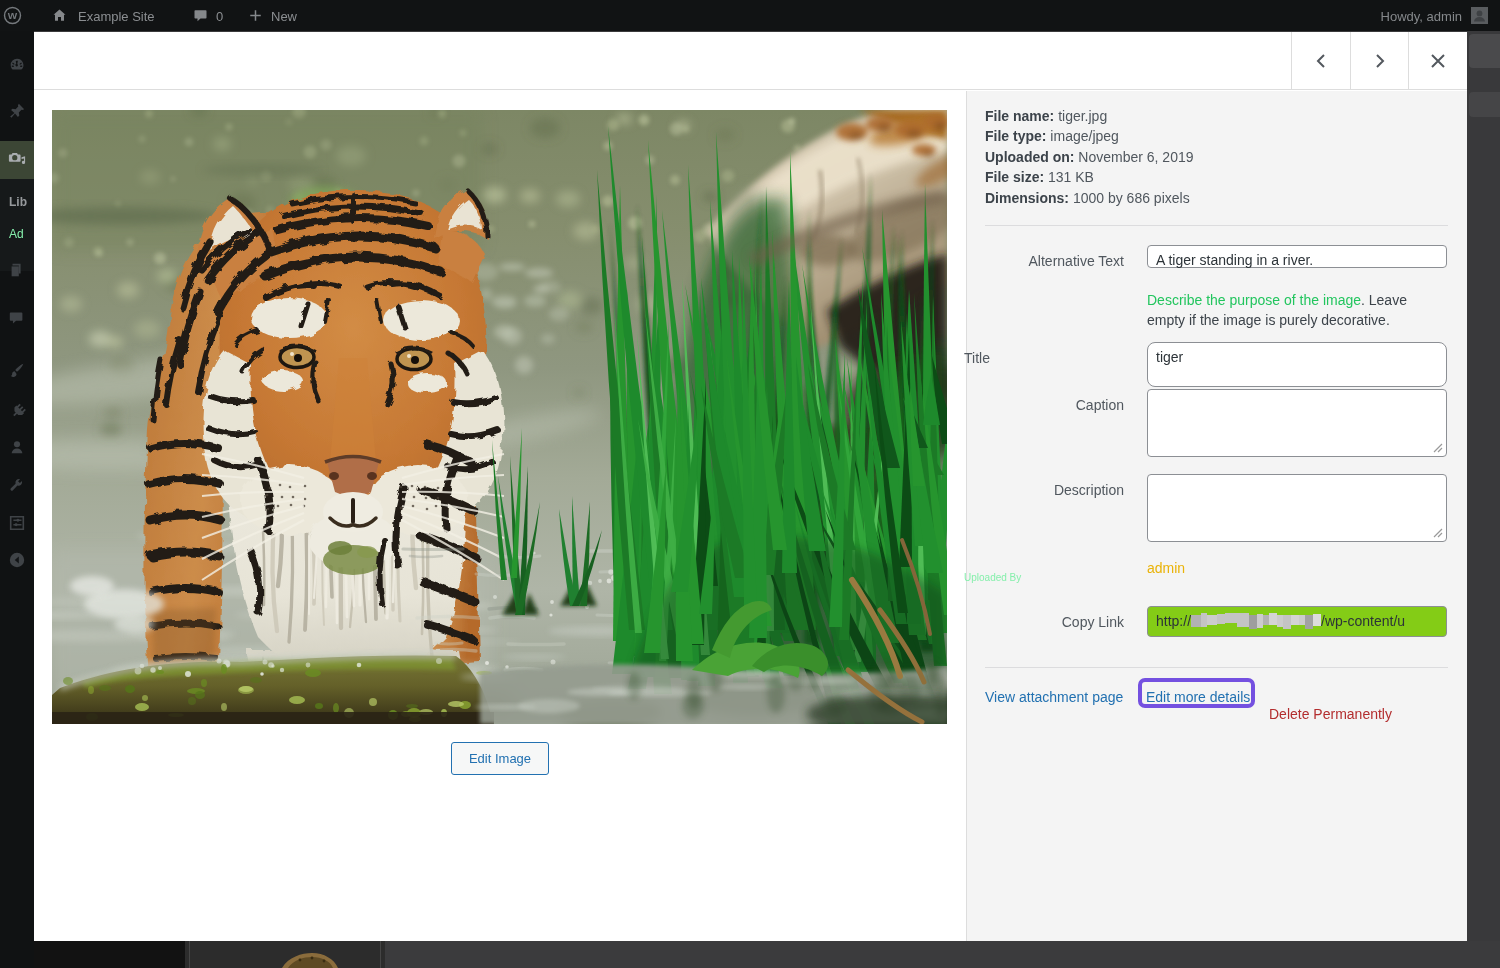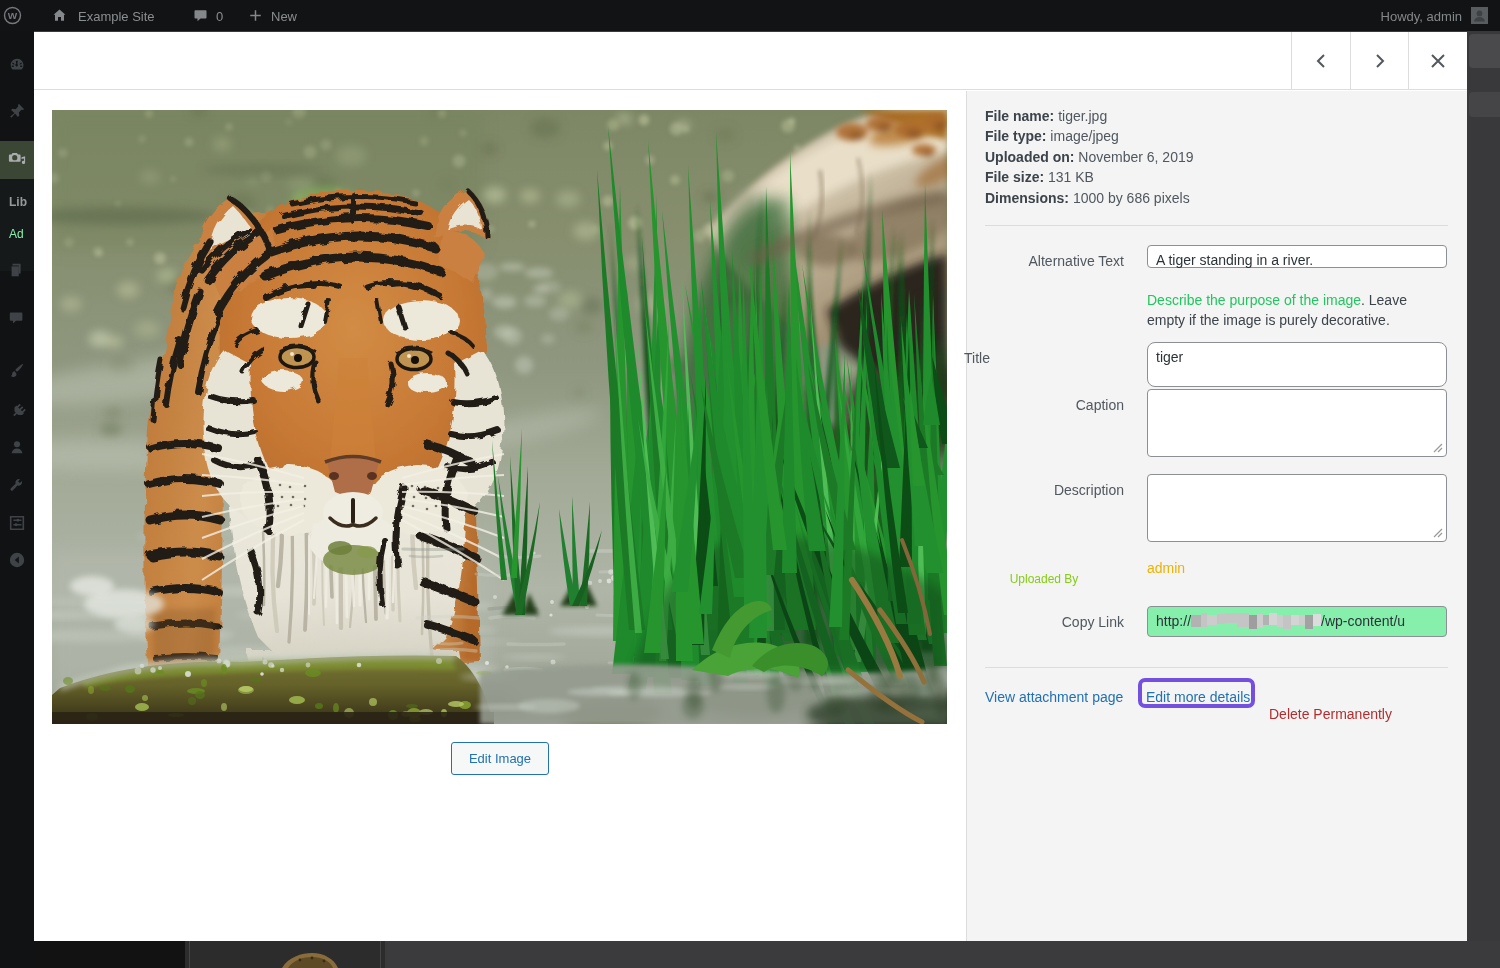--- a/index.html
+++ b/index.html
@@ -926,25 +926,25 @@
 <svg class="abs" style="left:1433px;top:443px" width="10" height="10" viewBox="0 0 10 10">
       <path d="M9 1 1 9M9 5 5 9" stroke="#9a9a9a" stroke-width="1.2"></path>
     </svg>
 
 <div class="abs" style="left:964px;top:482px;width:160px;text-align:right;font-size:14px;color:#50575e">Description</div>
 <div class="abs" style="left:1147px;top:474px;width:300px;height:68px;background:#fff;border:1px solid #8c8f94;border-radius:4px"></div>
 <svg class="abs" style="left:1433px;top:528px" width="10" height="10" viewBox="0 0 10 10">
       <path d="M9 1 1 9M9 5 5 9" stroke="#9a9a9a" stroke-width="1.2"></path>
     </svg>
 
-<div class="abs" style="left:964px;top:572px;width:160px;text-align:center;font-size:12px;color:#84cc16">Uploaded By</div>
+<div class="abs" style="left:964px;top:572px;width:160px;text-align:left;font-size:10px;color:#86efac">Uploaded By</div>
 <div class="abs" style="left:1147px;top:560px;font-size:14px;color:#eab308">admin</div>
 
 <div class="abs" style="left:964px;top:614px;width:160px;text-align:right;font-size:14px;color:#50575e">Copy Link</div>
-<div class="abs" style="left:1147px;top:606px;width:300px;height:31px;background:#86efac;border:1px solid #8c8f94;border-radius:4px;font-size:14px;line-height:29px;color:#2c3338;padding:0 8px;white-space:nowrap;overflow:hidden">http://<svg width="130" height="18" viewBox="0 0 130 18" style="vertical-align:-3px">
+<div class="abs" style="left:1147px;top:606px;width:300px;height:31px;background:#84cc16;border:1px solid #8c8f94;border-radius:4px;font-size:14px;line-height:29px;color:#2c3338;padding:0 8px;white-space:nowrap;overflow:hidden">http://<svg width="130" height="18" viewBox="0 0 130 18" style="vertical-align:-3px">
         <rect x="0" y="4" width="10" height="12" fill="#b2b2b2"></rect>
         <rect x="10" y="2" width="6" height="14" fill="#c4c4c4"></rect>
         <rect x="16" y="4" width="10" height="10" fill="#cccccc"></rect>
         <rect x="26" y="3" width="8" height="10" fill="#c4c4c4"></rect>
         <rect x="34" y="2" width="12" height="10" fill="#c4c4c4"></rect>
         <rect x="46" y="2" width="12" height="14" fill="#c4c4c4"></rect>
         <rect x="58" y="4" width="8" height="14" fill="#9e9e9e"></rect>
         <rect x="66" y="3" width="6" height="14" fill="#cccccc"></rect>
         <rect x="72" y="4" width="6" height="10" fill="#b2b2b2"></rect>
         <rect x="78" y="2" width="8" height="12" fill="#d4d4d4"></rect>

